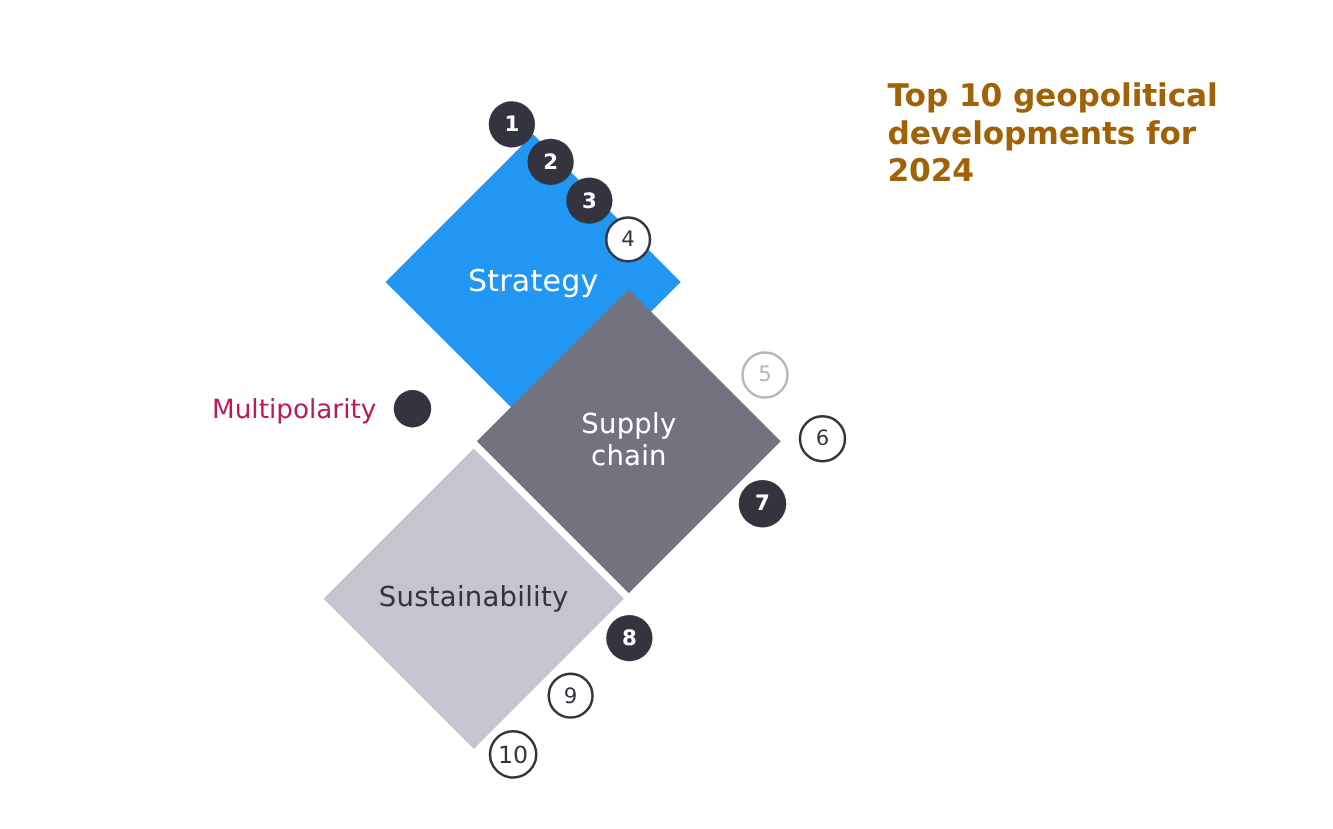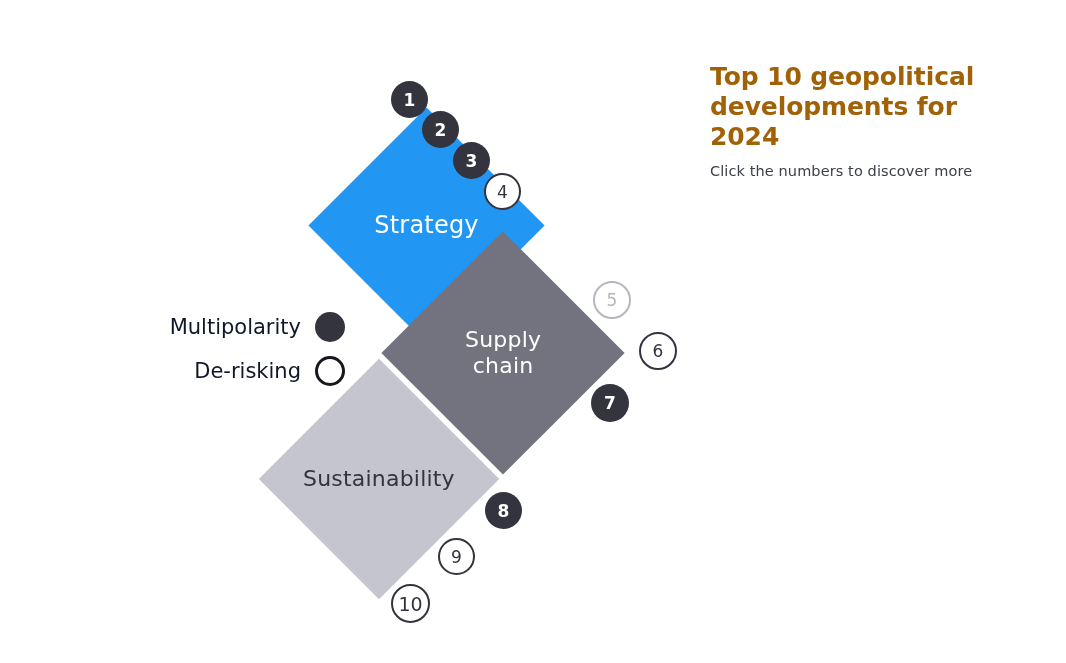--- a/index.html
+++ b/index.html
@@ -118,21 +118,21 @@
   }
   .legend-row {
     display: flex;
     align-items: center;
     justify-content: flex-end;
     gap: 14px;
     height: 44px;
   }
   .legend-label {
     font-size: 21px;
-    color: #0f172a;
+    color: #be185d;
     white-space: nowrap;
   }
   .legend-swatch {
     width: 30px;
     height: 30px;
     border-radius: 50%;
     flex: 0 0 auto;
     box-sizing: border-box;
   }
   .legend-swatch.filled {
@@ -195,24 +195,19 @@
 
   <div class="marker filled" style="left:485px; top:492px; width:37px; height:37px;">8</div>
   <div class="marker outlined" style="left:438px; top:538px; width:37px; height:37px;">9</div>
   <div class="marker outlined" style="left:391px; top:584px; width:39px; height:39px; font-size:19px;">10</div>
 
   <div id="legend">
     <div class="legend-row">
       <span class="legend-label">Multipolarity</span>
       <span class="legend-swatch filled"></span>
     </div>
-    <div class="legend-row">
-      <span class="legend-label">De-risking</span>
-      <span class="legend-swatch outlined"></span>
-    </div>
   </div>
 
   <div id="title-panel">
     <h1 id="page-title">Top 10 geopolitical developments for 2024</h1>
-    <p id="page-subtitle">Click the numbers to discover more</p>
   </div>
 
 </div>
 
 </body></html>

